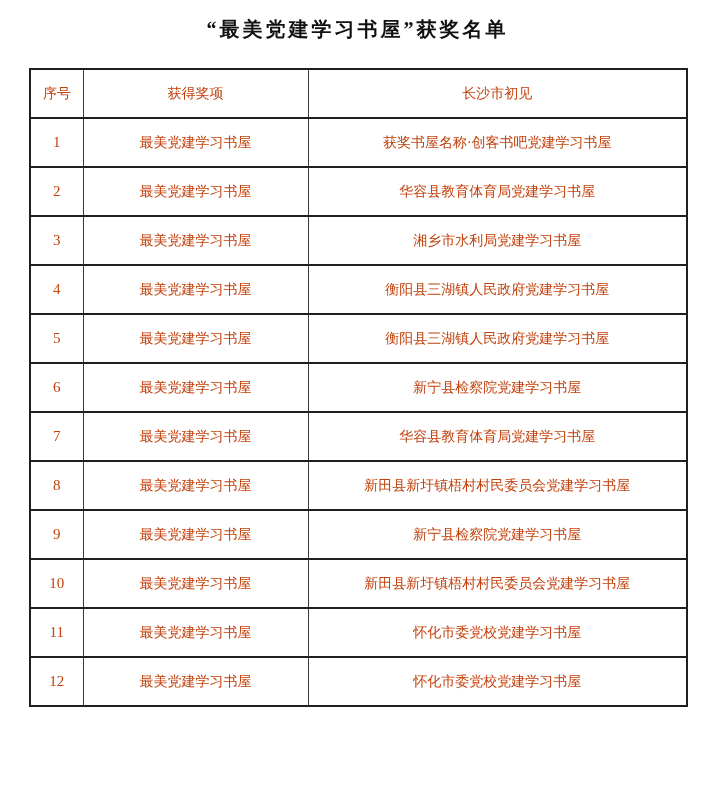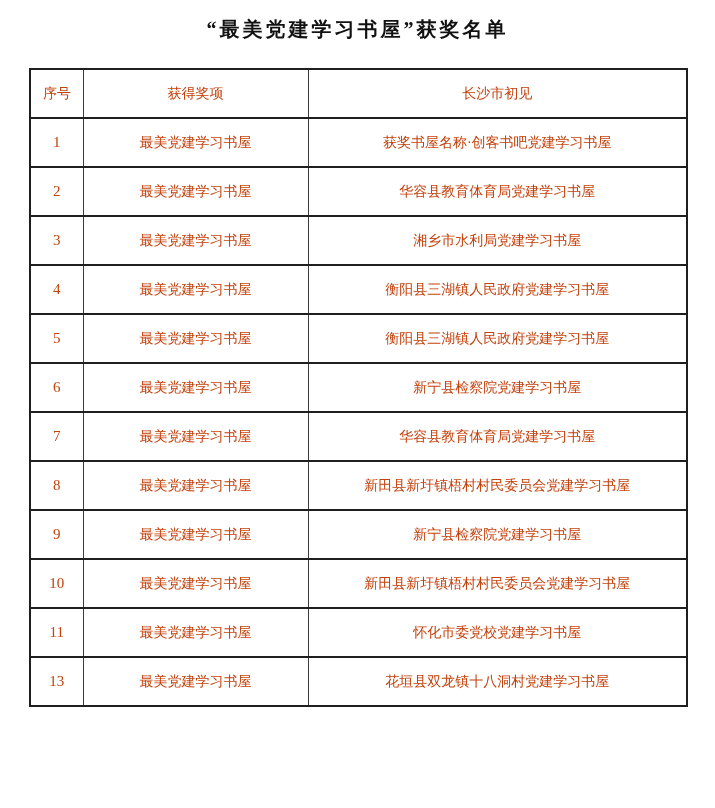--- a/index.html
+++ b/index.html
@@ -133,20 +133,20 @@
           <td class="num">10</td>
           <td>最美党建学习书屋</td>
           <td>新田县新圩镇梧村村民委员会党建学习书屋</td>
         </tr>
         <tr>
           <td class="num">11</td>
           <td>最美党建学习书屋</td>
           <td>怀化市委党校党建学习书屋</td>
         </tr>
         <tr>
-          <td class="num">13</td>
+          <td class="num">12</td>
           <td>最美党建学习书屋</td>
-          <td>花垣县双龙镇十八洞村党建学习书屋</td>
+          <td>怀化市委党校党建学习书屋</td>
         </tr>
       </tbody>
   </table>
 
 </div>
 
 </body></html>

